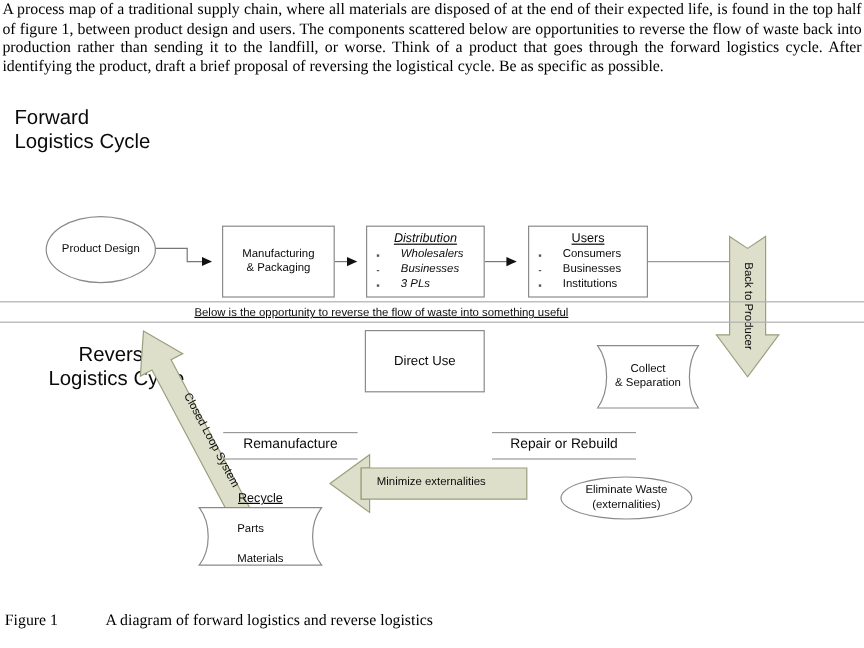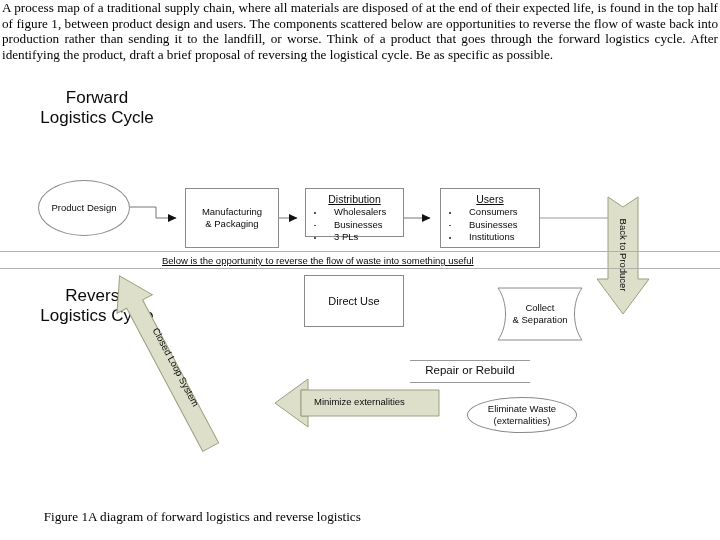--- a/index.html
+++ b/index.html
@@ -31,21 +31,21 @@
 
   
   .cycle-heading {
     position: absolute;
     font-family: "Liberation Sans", sans-serif;
     font-size: 17px;
     line-height: 20px;
     color: #0a0a0a;
     white-space: pre;
   }
-  #forward-heading { left: 12px; top: 88px; text-align: center; width: 170px; }
+  #forward-heading { left: 12px; top: 88px; text-align: left; width: 170px; }
   #reverse-heading { left: 12px; top: 286px; text-align: center; width: 170px; }
 
   
   #diagram {
     position: absolute;
     left: 0;
     top: 80px;
     width: 720px;
     height: 410px;
     padding-left: 27px;
@@ -198,21 +198,21 @@
   #figure-caption {
     position: absolute;
     left: 4px;
     top: 509px;
     width: 700px;
     font-family: "Liberation Serif", serif;
     font-size: 13.2px;
     line-height: 16px;
     color: #000;
   }
-  #figure-caption .cap-num { display: inline-block; width: 84px; text-align: right; }
+  #figure-caption .cap-num { display: inline-block; width: 84px; }
 </style>
 </head>
 <body>
 
 <div id="intro-paragraph">A process map of a traditional supply chain, where all materials are disposed of at the end of their expected life, is found in the top half of figure 1, between product design and users. The components scattered below are opportunities to reverse the flow of waste back into production rather than sending it to the landfill, or worse.  Think of a product that goes through the forward logistics cycle.  After identifying the product, draft a brief proposal of reversing the logistical cycle.  Be as specific as possible.</div>
 
 <div class="cycle-heading" id="forward-heading" style="white-space:pre-line;">Forward
 Logistics Cycle</div>
 
 <div class="cycle-heading" id="reverse-heading" style="white-space:pre-line;">Reverse
@@ -238,21 +238,21 @@
 
   <div class="node-ellipse" style="left:38px; top:100px; width:92px; height:56px;">
     <span>Product Design</span>
   </div>
 
   <div class="node-box box-center" style="left:185px; top:108px; width:94px; height:60px;">
     <span>Manufacturing
 &amp; Packaging</span>
   </div>
 
-  <div class="node-box" style="left:305px; top:108px; width:99px; height:49px;">
+  <div class="node-box" style="left:305px; top:108px; width:99px; height:60px;font-style:italic;">
     <div class="box-title">Distribution</div>
     <ul class="bullet-list">
       <li>Wholesalers</li>
       <li>Businesses</li>
       <li>3 PLs</li>
     </ul>
   </div>
 
   <div class="node-box" style="left:440px; top:108px; width:100px; height:60px;">
     <div class="box-title">Users</div>
@@ -292,38 +292,55 @@
   <div class="tape-shape" style="left:496px; top:206px; width:88px; height:56px;">
     <svg width="88" height="56" viewBox="0 0 88 56">
       <path d="M2,2 C12,16 12,40 2,54 L86,54 C76,40 76,16 86,2 Z" fill="#ffffff" stroke="#8a8a8a" stroke-width="1"></path>
     </svg>
     <div class="tape-label">
       <span>Collect
 &amp; Separation</span>
     </div>
   </div>
 
+  <div class="rule-label" style="left:186px; top:275px; width:112px;">
+    <span class="rule-top"></span>
+    <span>Remanufacture</span>
+    <span class="rule-bottom"></span>
+  </div>
 
   <div class="rule-label" style="left:410px; top:275px; width:120px;">
     <span class="rule-top"></span>
     <span>Repair or Rebuild</span>
     <span class="rule-bottom"></span>
   </div>
 
   <div class="block-arrow" style="left:274px; top:298px; width:166px; height:50px;">
     <svg width="166" height="50" viewBox="0 0 166 50">
       <path d="M1,25 L34,1 L34,12 L27,12 L27,38 L34,38 L34,49 Z" fill="#DEDFCB" stroke="#9aa07e" stroke-width="1"></path>
       <path d="M27,12 L165,12 L165,38 L27,38 Z" fill="#DEDFCB" stroke="#9aa07e" stroke-width="1"></path>
     </svg>
     <div class="arrow-text" style="left:40px; top:18px;">Minimize externalities</div>
   </div>
 
   <div class="node-ellipse" style="left:467px; top:317px; width:110px; height:36px;">
     <span>Eliminate Waste
 (externalities)</span>
   </div>
 
+  <div class="tape-shape" style="left:164px; top:341px; width:106px; height:52px;">
+    <svg width="106" height="52" viewBox="0 0 106 52">
+      <path d="M2,2 C12,15 12,37 2,50 L104,50 C94,37 94,15 104,2 Z" fill="#ffffff" stroke="#8a8a8a" stroke-width="1"></path>
+    </svg>
+    <div class="tape-label">
+      <span class="t-title">Recycle</span>
+      <ul>
+        <li>Parts</li>
+        <li>Materials</li>
+      </ul>
+    </div>
+  </div>
 
 </div>
 
 <div id="figure-caption">
   <span class="cap-num">Figure 1</span><span>A diagram of forward logistics and reverse logistics</span>
 </div>
 
 </body></html>

